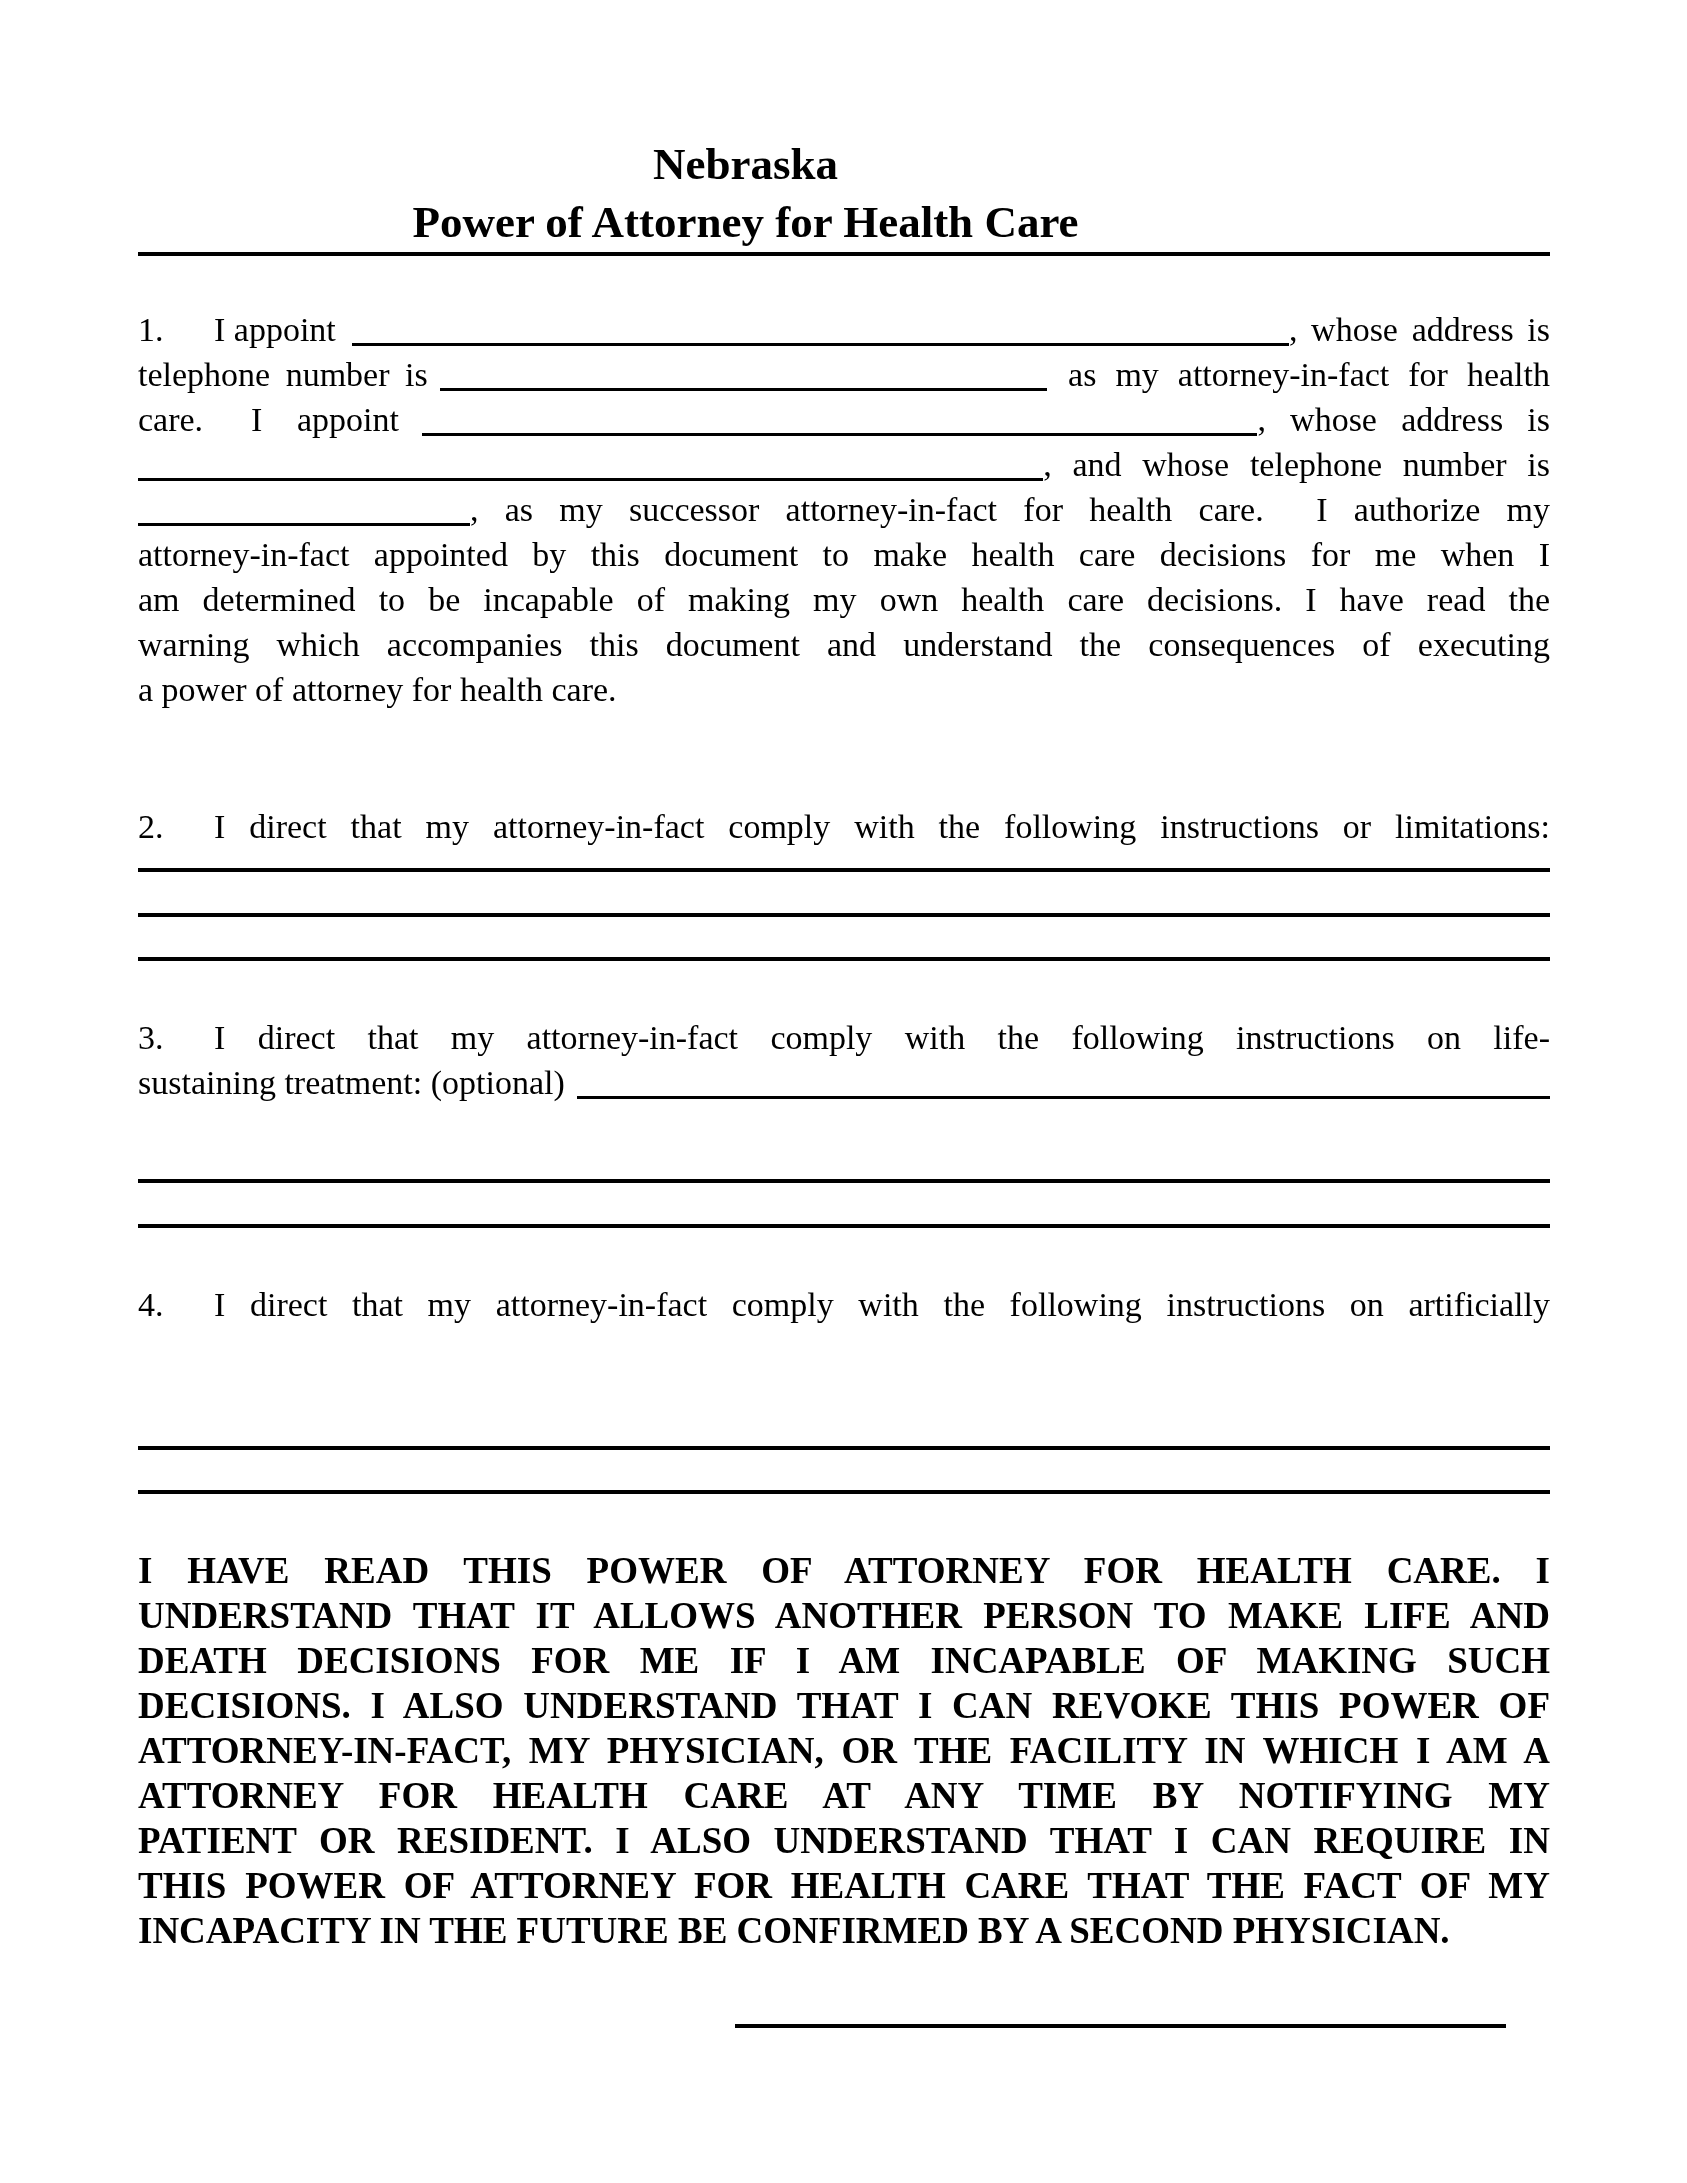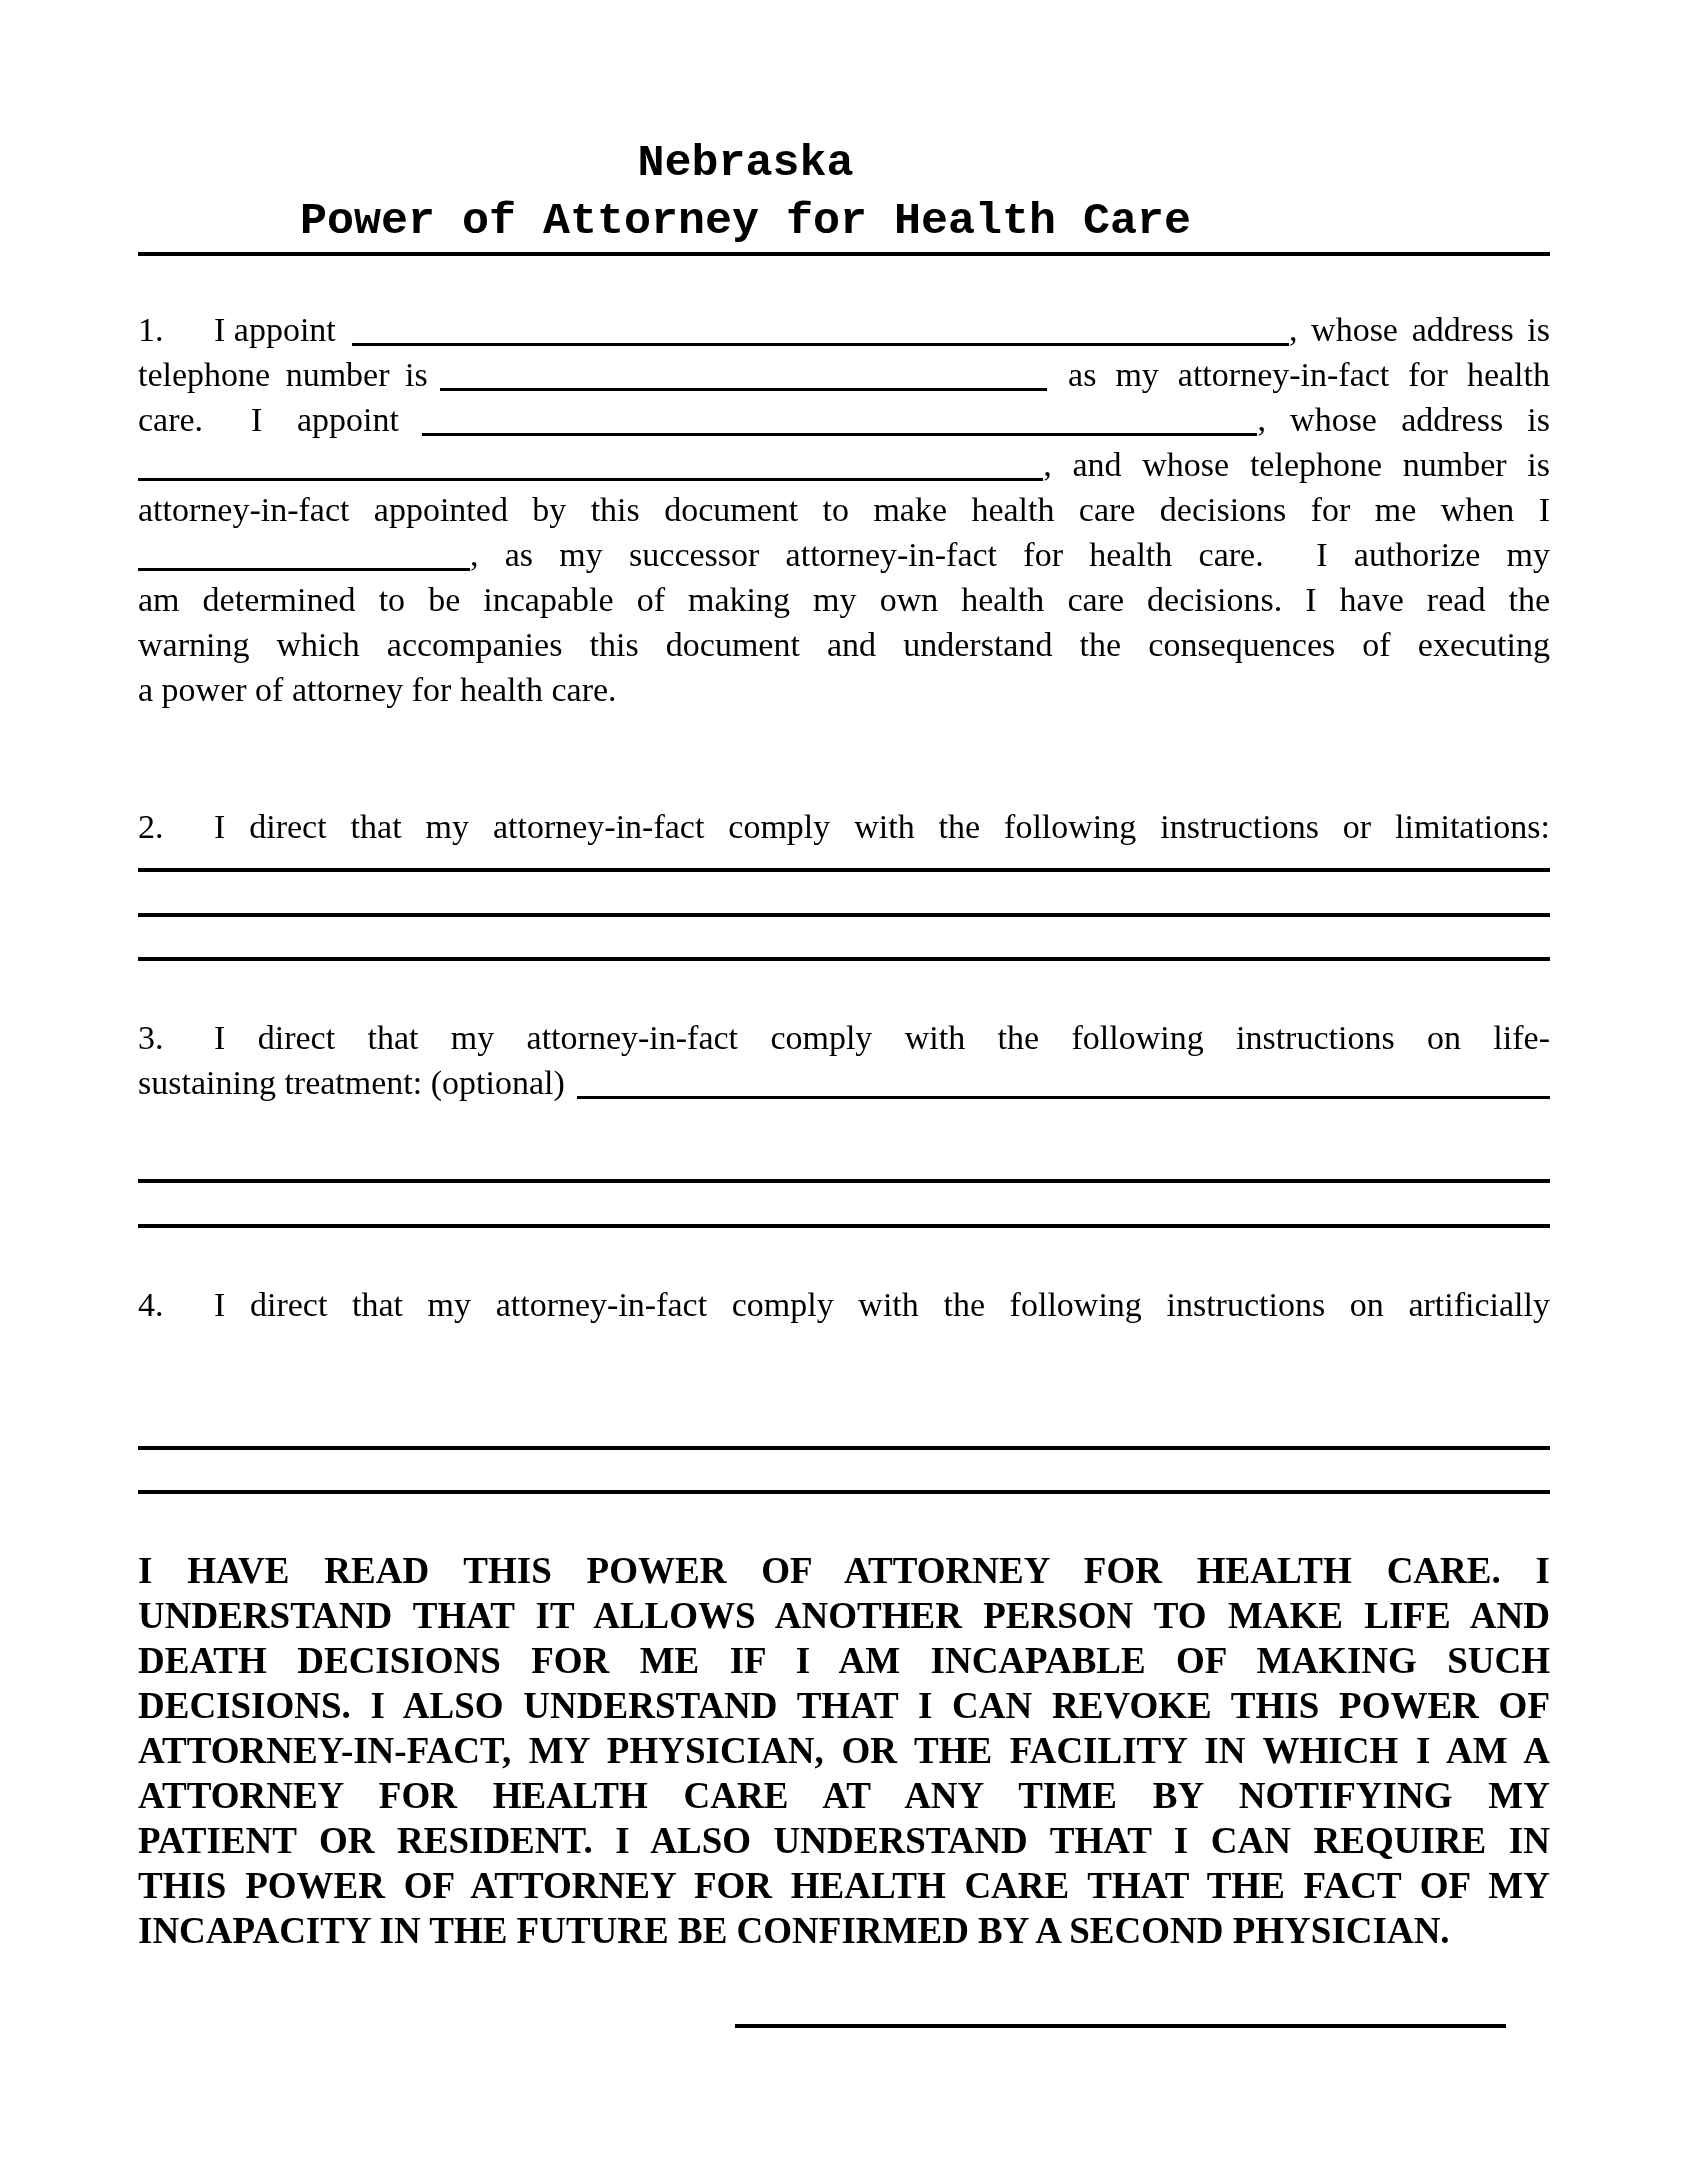--- a/index.html
+++ b/index.html
@@ -7,21 +7,21 @@
     position:relative;
     width:1687px;height:2184px;
     background:#ffffff;
     color:#000000;
     font-family:"Liberation Serif","DejaVu Serif",serif;
     overflow:hidden;
   }
   
   .title-block{
     position:absolute;top:135px;left:0;width:1491px;
-    text-align:center;font-weight:bold;font-size:45px;line-height:58px;font-family:Liberation Mono, monospace;
+    text-align:center;font-weight:bold;font-size:45px;line-height:58px;
   }
   .title-rule{
     position:absolute;top:252px;left:138px;width:1412px;height:3.5px;
     background:#000;
   }
   
   .block{position:absolute;left:138px;width:1412px;}
   .row{height:45px;line-height:45px;font-size:34px;white-space:pre;}
   .flexrow{display:flex;}
   .flexrow > span{flex:0 0 auto;white-space:pre;}
@@ -67,24 +67,24 @@
     </div>
     <div class="row flexrow">
       <span class="ws8">telephone number is</span><span class="blank ml14"></span><span class="ws12 ml22">as my attorney-in-fact for health</span>
     </div>
     <div class="row flexrow">
       <span>care.</span><span class="ws30 ml55">I appoint</span><span class="blank ml26"></span><span class="ws18">, whose address is</span>
     </div>
     <div class="row flexrow">
       <span class="blank"></span><span class="ws14">, and whose telephone number is</span>
     </div>
-    <div class="row jl">attorney-in-fact appointed by this document to make health care decisions for me when I</div>
     <div class="row flexrow">
       <span class="blank fixed380"></span><span class="grow jl">, as my successor attorney-in-fact for health care.  I authorize my</span>
     </div>
+    <div class="row jl">attorney-in-fact appointed by this document to make health care decisions for me when I</div>
     <div class="row jl">am determined to be incapable of making my own health care decisions.  I have read the</div>
     <div class="row jl">warning which accompanies this document and understand the consequences of executing</div>
     <div class="row plain">a power of attorney for health care.</div>
   </div>
 
   <div class="block" style="top:804px;">
     <div class="row flexrow">
       <span class="num">2.</span><span class="grow jl">I direct that my attorney-in-fact comply with the following instructions or limitations:</span>
     </div>
   </div>

